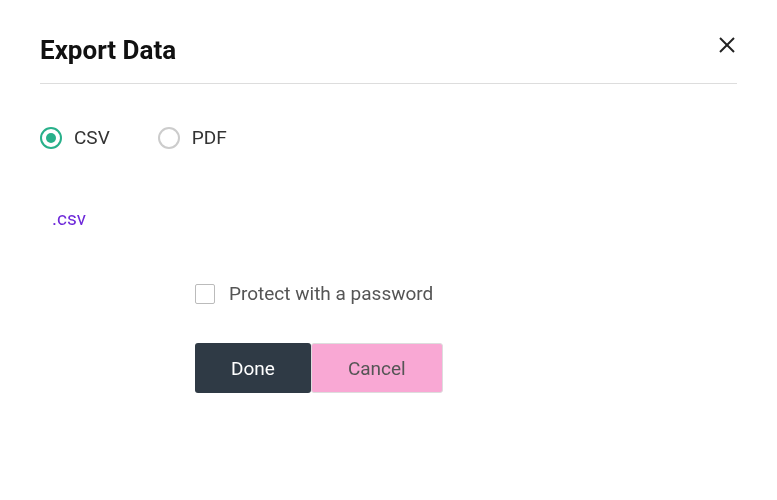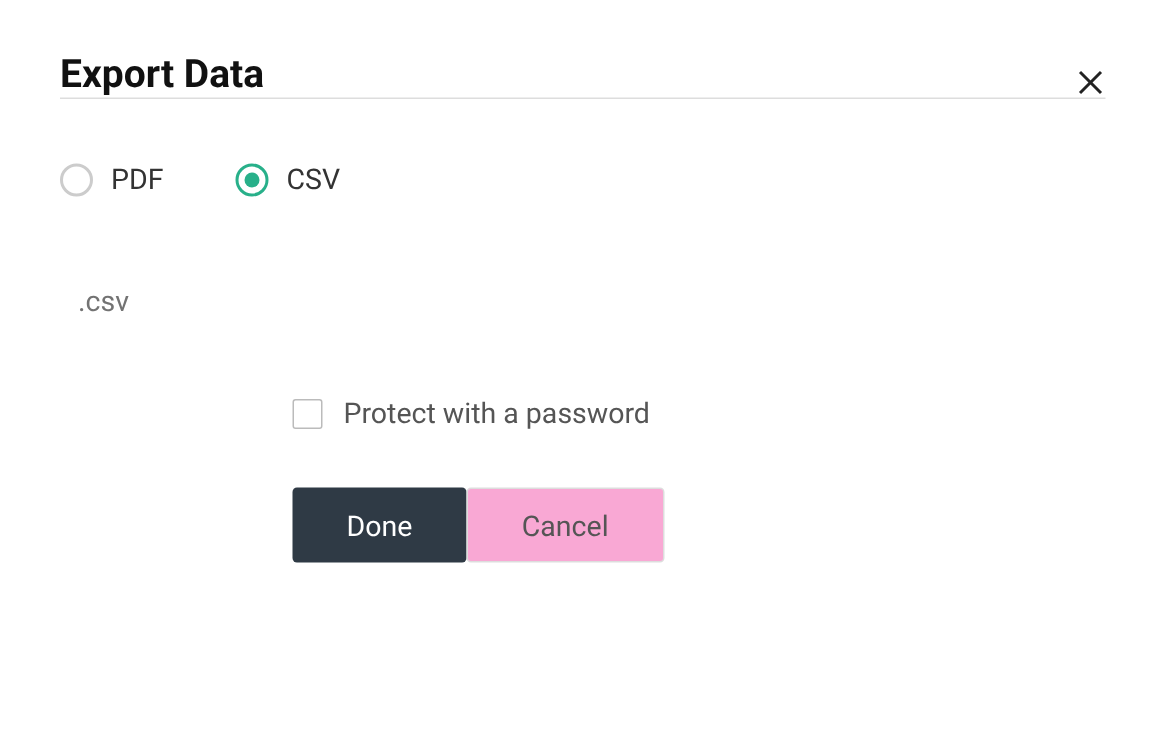--- a/index.html
+++ b/index.html
@@ -11,22 +11,22 @@
       font-family: -apple-system, BlinkMacSystemFont, "Segoe UI", Roboto, Helvetica, Arial, sans-serif;
       background: #fff;
       width: 777px;
       height: 500px;
       padding: 35px 40px;
       color: #222;
     }
     .dialog-header {
       display: flex;
       justify-content: space-between;
-      align-items: flex-end;
-      padding-bottom: 0;
+      align-items: flex-start;
+      padding-bottom: 18px;
       border-bottom: 1px solid #ddd;
     }
     .dialog-title {
       font-size: 26px;
       font-weight: 700;
       color: #111;
     }
     .close-icon {
       width: 20px;
       height: 20px;
@@ -101,21 +101,21 @@
       font-size: 20px;
       color: #222;
       border: 1px solid #ccc;
       border-radius: 2px;
       outline: none;
       font-family: inherit;
     }
     .extension-label {
       margin-left: 12px;
       font-size: 19px;
-      color: #737373;
+      color: #6d28d9;
     }
     .checkbox-row {
       margin-top: 52px;
       padding-left: 155px;
       display: flex;
       align-items: center;
       gap: 14px;
     }
     .checkbox-box {
       width: 20px;
@@ -165,29 +165,29 @@
     <svg viewBox="0 0 18 18" fill="none">
       <line x1="2" y1="2" x2="16" y2="16"></line>
       <line x1="16" y1="2" x2="2" y2="16"></line>
     </svg>
   </span>
 </div>
 
 <div class="form-row">
   <div class="radio-group">
     <div class="radio-option">
-      <span class="radio-circle"></span>
-      <span class="radio-label">PDF</span>
-    </div>
-    <div class="radio-option">
       <span class="radio-circle selected">
         <span class="radio-dot"></span>
       </span>
       <span class="radio-label">CSV</span>
     </div>
+    <div class="radio-option">
+      <span class="radio-circle"></span>
+      <span class="radio-label">PDF</span>
+    </div>
   </div>
 </div>
 
 <div class="form-row filename-row">
   <span class="extension-label">.csv</span>
 </div>
 
 <div class="checkbox-row">
   <span class="checkbox-box"></span>
   <span class="checkbox-label">Protect with a password</span>

